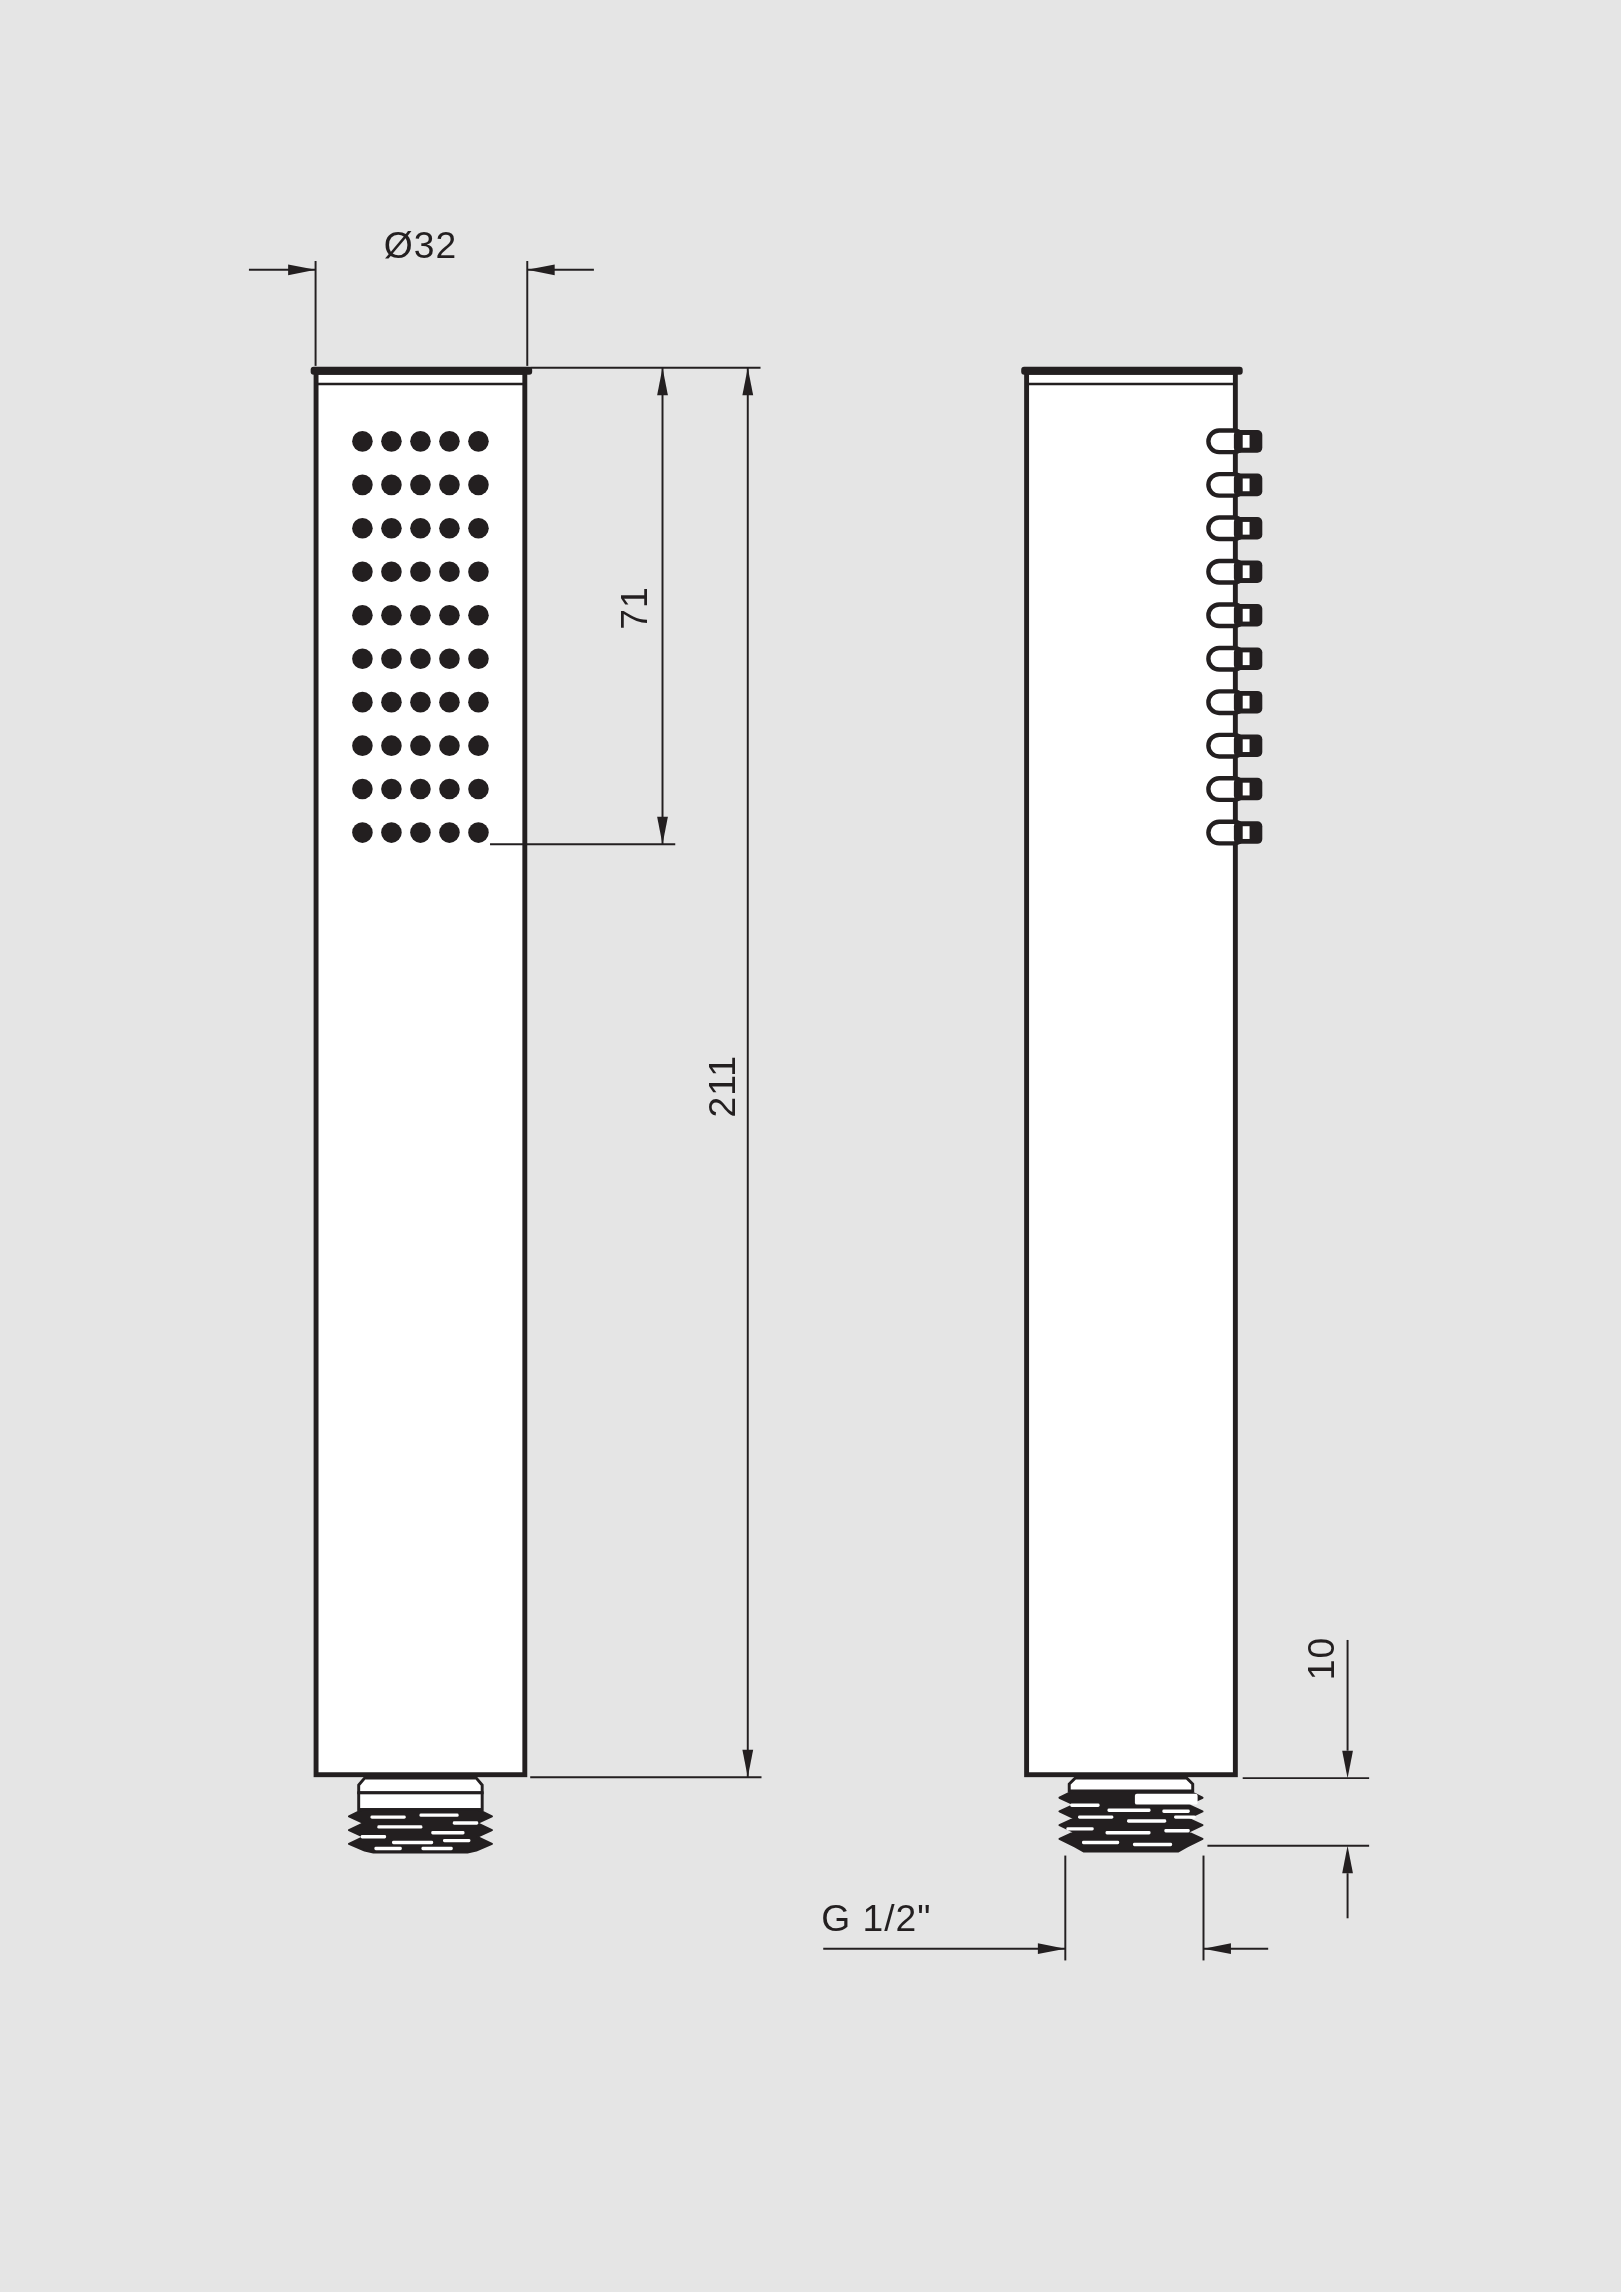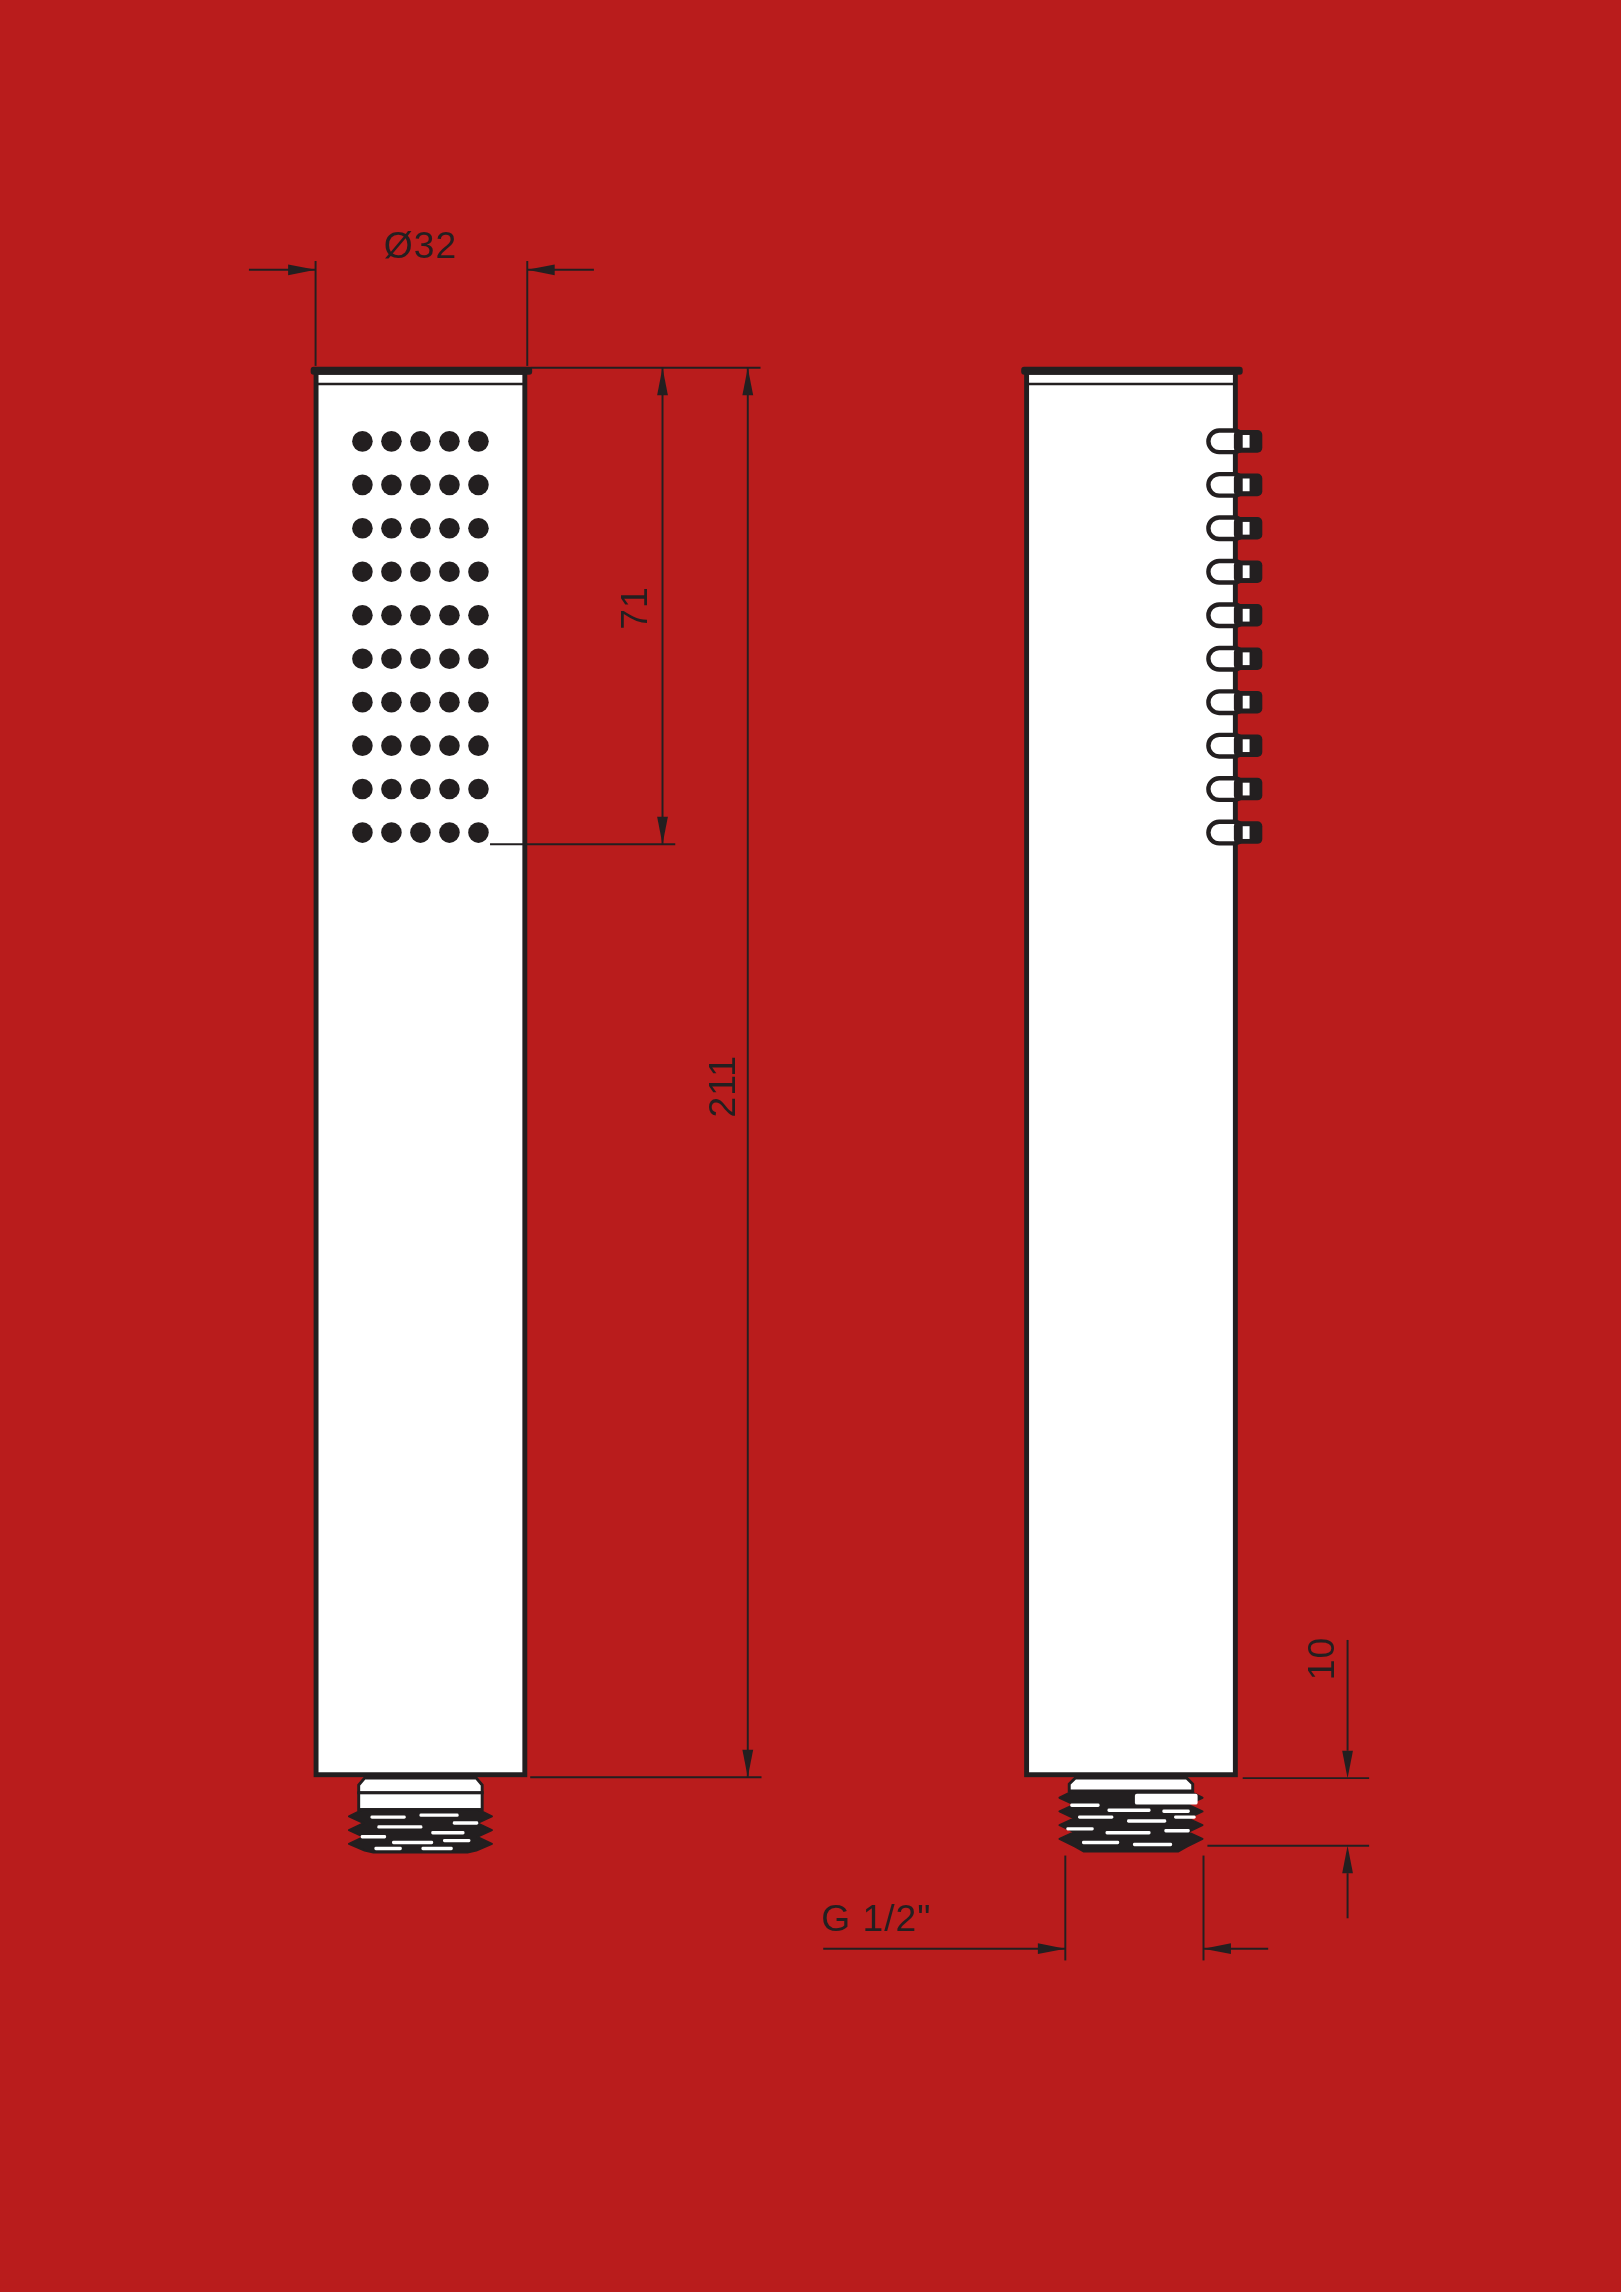--- a/index.html
+++ b/index.html
@@ -1,16 +1,16 @@
 <!DOCTYPE html>
 <html><head>
 <meta charset="utf-8">
 <style>
   html,body{margin:0;padding:0;background:#ffffff;}
-  .page{width:1621px;height:2293px;background:#b91c1c;position:relative;}
+  .page{width:1621px;height:2293px;background:#e5e5e5;position:relative;}
   svg{display:block;}
   svg text{
     font-family:"Liberation Sans", sans-serif;
     font-size:38px;
     fill:#231f20;
     letter-spacing:1px;
   }
   .ln   {stroke:#231f20;stroke-width:2;fill:none;}          
   .med  {stroke:#231f20;stroke-width:3;fill:#ffffff;}       
   .med-l{stroke:#231f20;stroke-width:2.5;fill:none;}        

